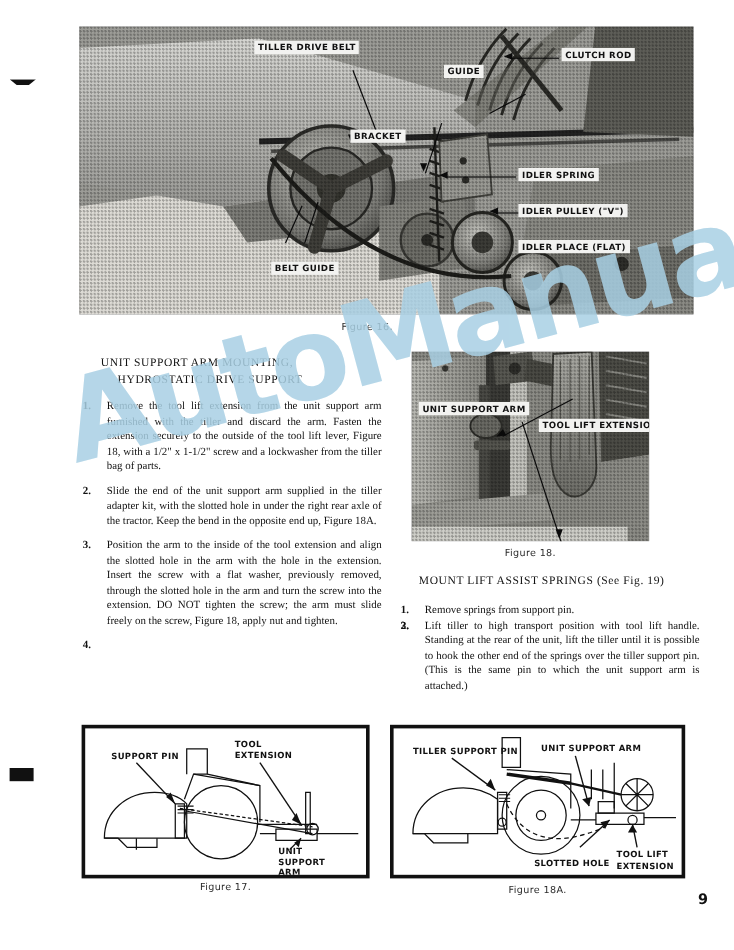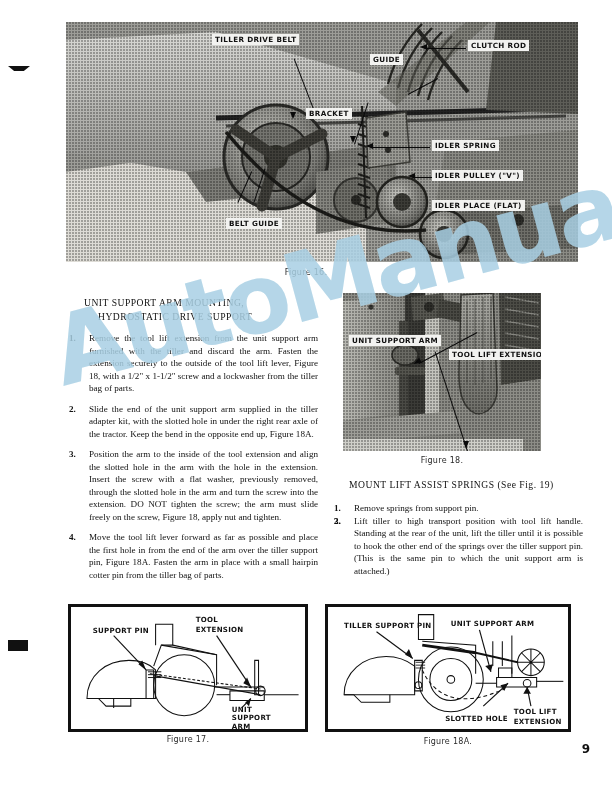--- a/index.html
+++ b/index.html
@@ -252,39 +252,39 @@
 
     <div class="leader" style="left:392px; top:185px; width:22px;"></div>
     <div class="arrowhead" style="left:386px; top:181px; border-width:3.5px 7px 3.5px 0; border-color:transparent #0a0a0a transparent transparent;"></div>
 
     <div class="leader" style="left:172px; top:180px; width:34px; transform:rotate(-66deg);"></div>
     <div class="leader" style="left:188px; top:180px; width:36px; transform:rotate(-72deg);"></div>
 
     <div class="callout" style="left:146px; top:12px;">TILLER DRIVE BELT</div>
     <div class="callout" style="left:304px; top:32px;">GUIDE</div>
     <div class="callout" style="left:402px; top:18px;">CLUTCH ROD</div>
-    <div class="callout" style="left:226px; top:86px;margin-left:14px;">BRACKET</div>
+    <div class="callout" style="left:226px; top:86px;">BRACKET</div>
     <div class="callout" style="left:366px; top:118px;">IDLER SPRING</div>
     <div class="callout" style="left:366px; top:148px;">IDLER PULLEY ("V")</div>
     <div class="callout" style="left:366px; top:178px;">IDLER PLACE (FLAT)</div>
     <div class="callout" style="left:128px; top:196px;margin-left:32px;">BELT GUIDE</div>
   </div>
 
   <div class="figcap" style="left:266px; top:268px; width:80px;">Figure 16.</div>
 
   <div class="col" id="left-col" style="left:68px; top:296px; width:250px;">
     <div class="sec-head">
       <span>UNIT SUPPORT ARM MOUNTING,</span>
       <span class="ind">HYDROSTATIC DRIVE SUPPORT</span>
     </div>
     <ol class="steps" id="left-steps">
         <li><span class="num">1.</span><span>Remove the tool lift extension from the unit support arm furnished with the tiller and discard the arm. Fasten the extension securely to the outside of the tool lift lever, Figure 18, with a 1/2" x 1-1/2" screw and a lockwasher from the tiller bag of parts.</span></li>
         <li><span class="num">2.</span><span>Slide the end of the unit support arm supplied in the tiller adapter kit, with the slotted hole in under the right rear axle of the tractor. Keep the bend in the opposite end up, Figure 18A.</span></li>
         <li><span class="num">3.</span><span>Position the arm to the inside of the tool extension and align the slotted hole in the arm with the hole in the extension. Insert the screw with a flat washer, previously removed, through the slotted hole in the arm and turn the screw into the extension. DO NOT tighten the screw; the arm must slide freely on the screw, Figure 18, apply nut and tighten.</span></li>
-        <li><span class="num">4.</span><span>Move the tool lift lever forward as far as possible and place the first hole in from the end of the arm over the tiller support pin, Figure 18A. Fasten the arm in place with a small hairpin cotter pin from the tiller bag of parts.</span></li>
+        <li><span class="num">4.</span></li>
       </ol>
   </div>
 
   <div class="photo" id="photo18" style="left:343px; top:293px; width:198px; height:158px;">
     <div class="grain"></div>
     <svg width="198" height="158" viewBox="0 0 198 158" style="position:absolute;inset:0;">
       <defs>
         <linearGradient id="p18a" x1="0" y1="0" x2="1" y2="0">
           <stop offset="0%" stop-color="#b9b9b3"></stop>
             <stop offset="100%" stop-color="#8a8a84"></stop>

